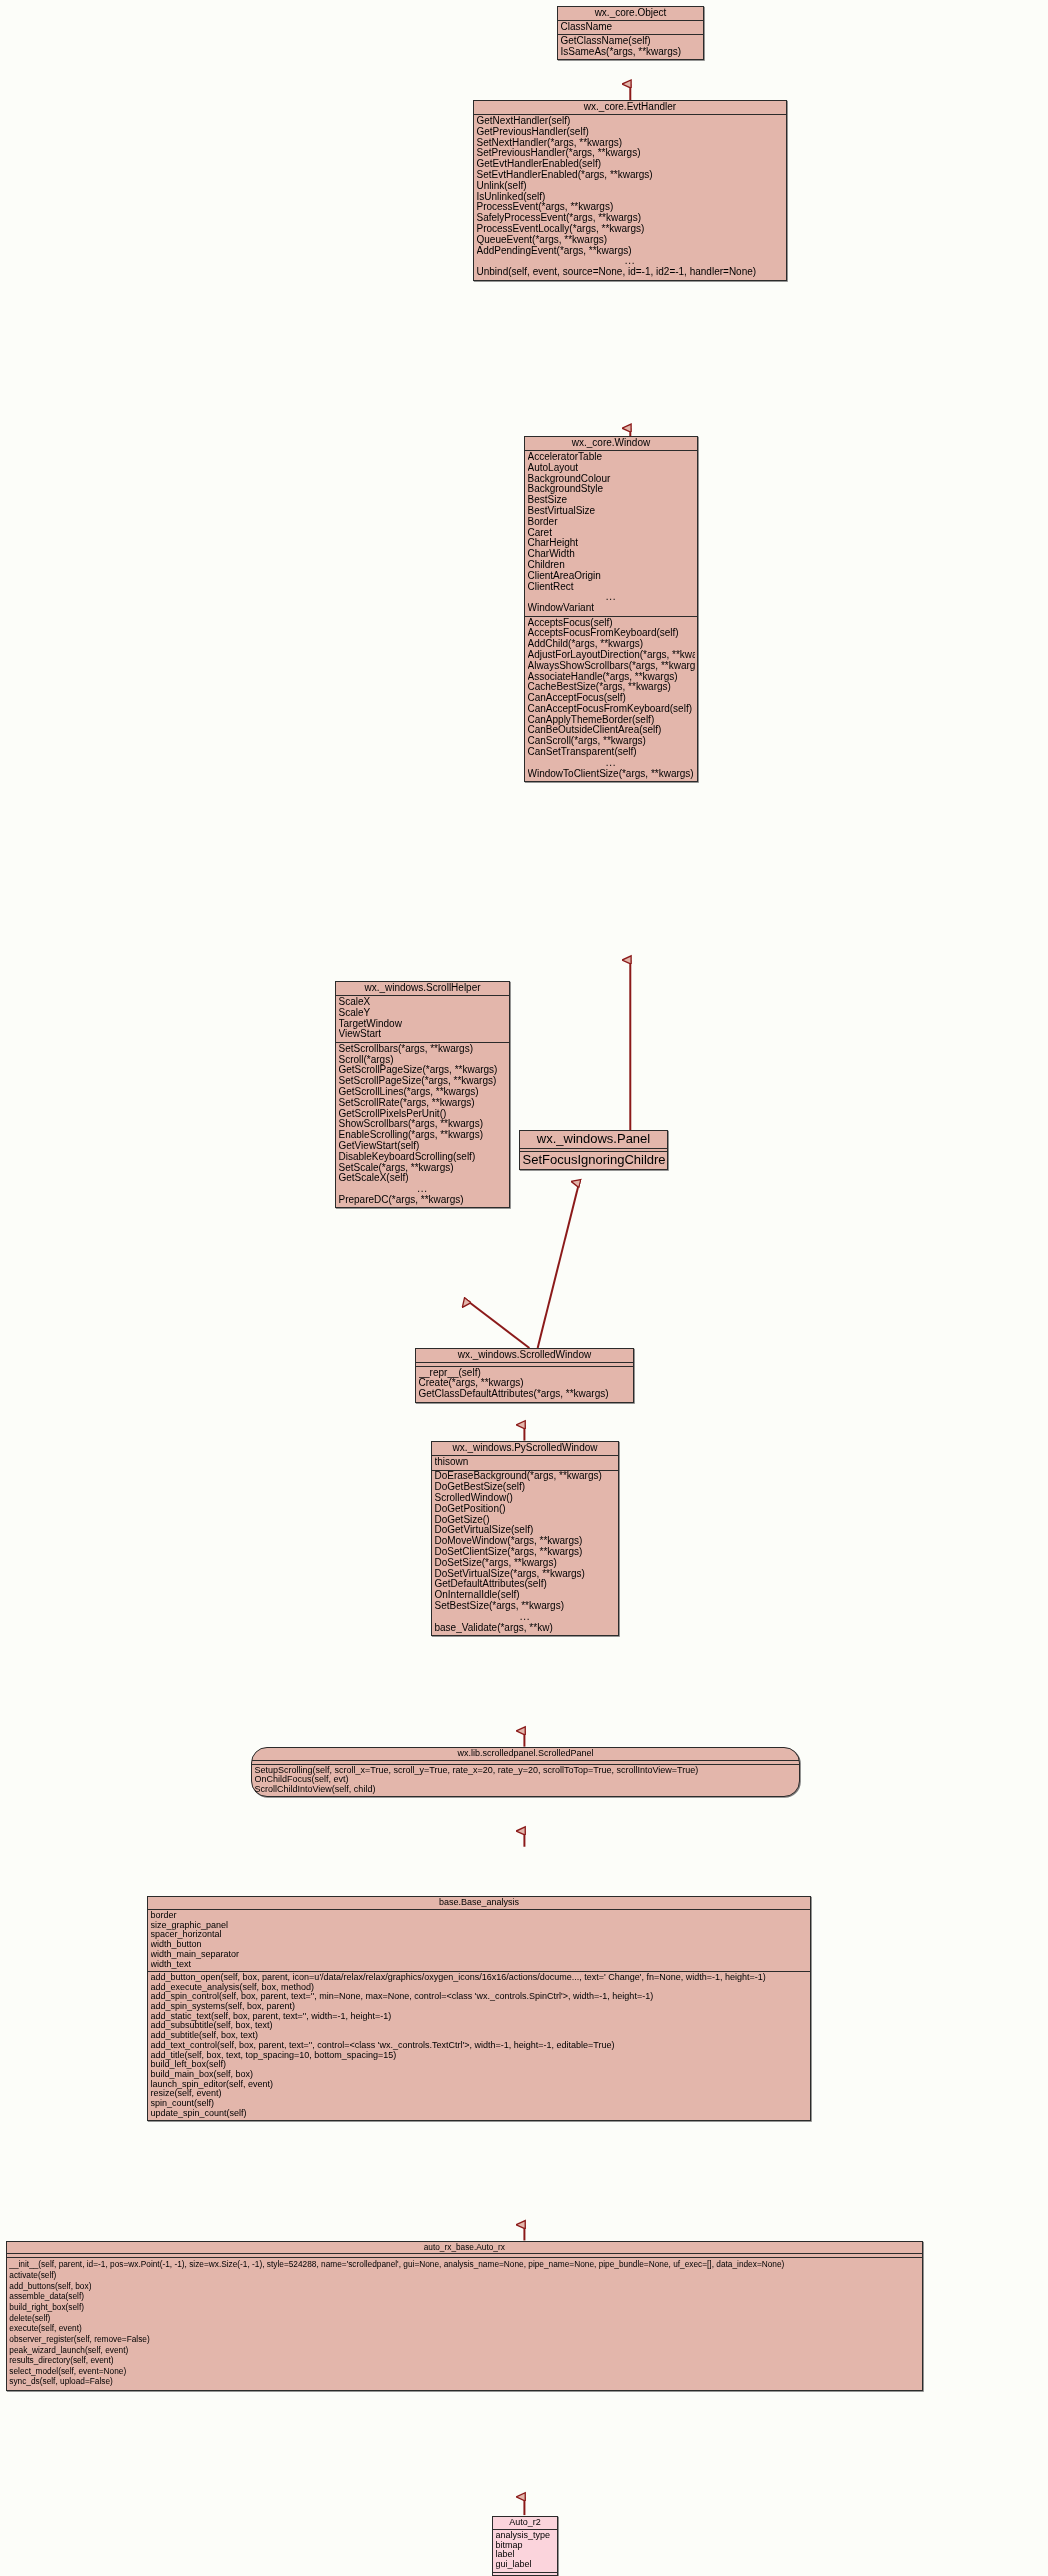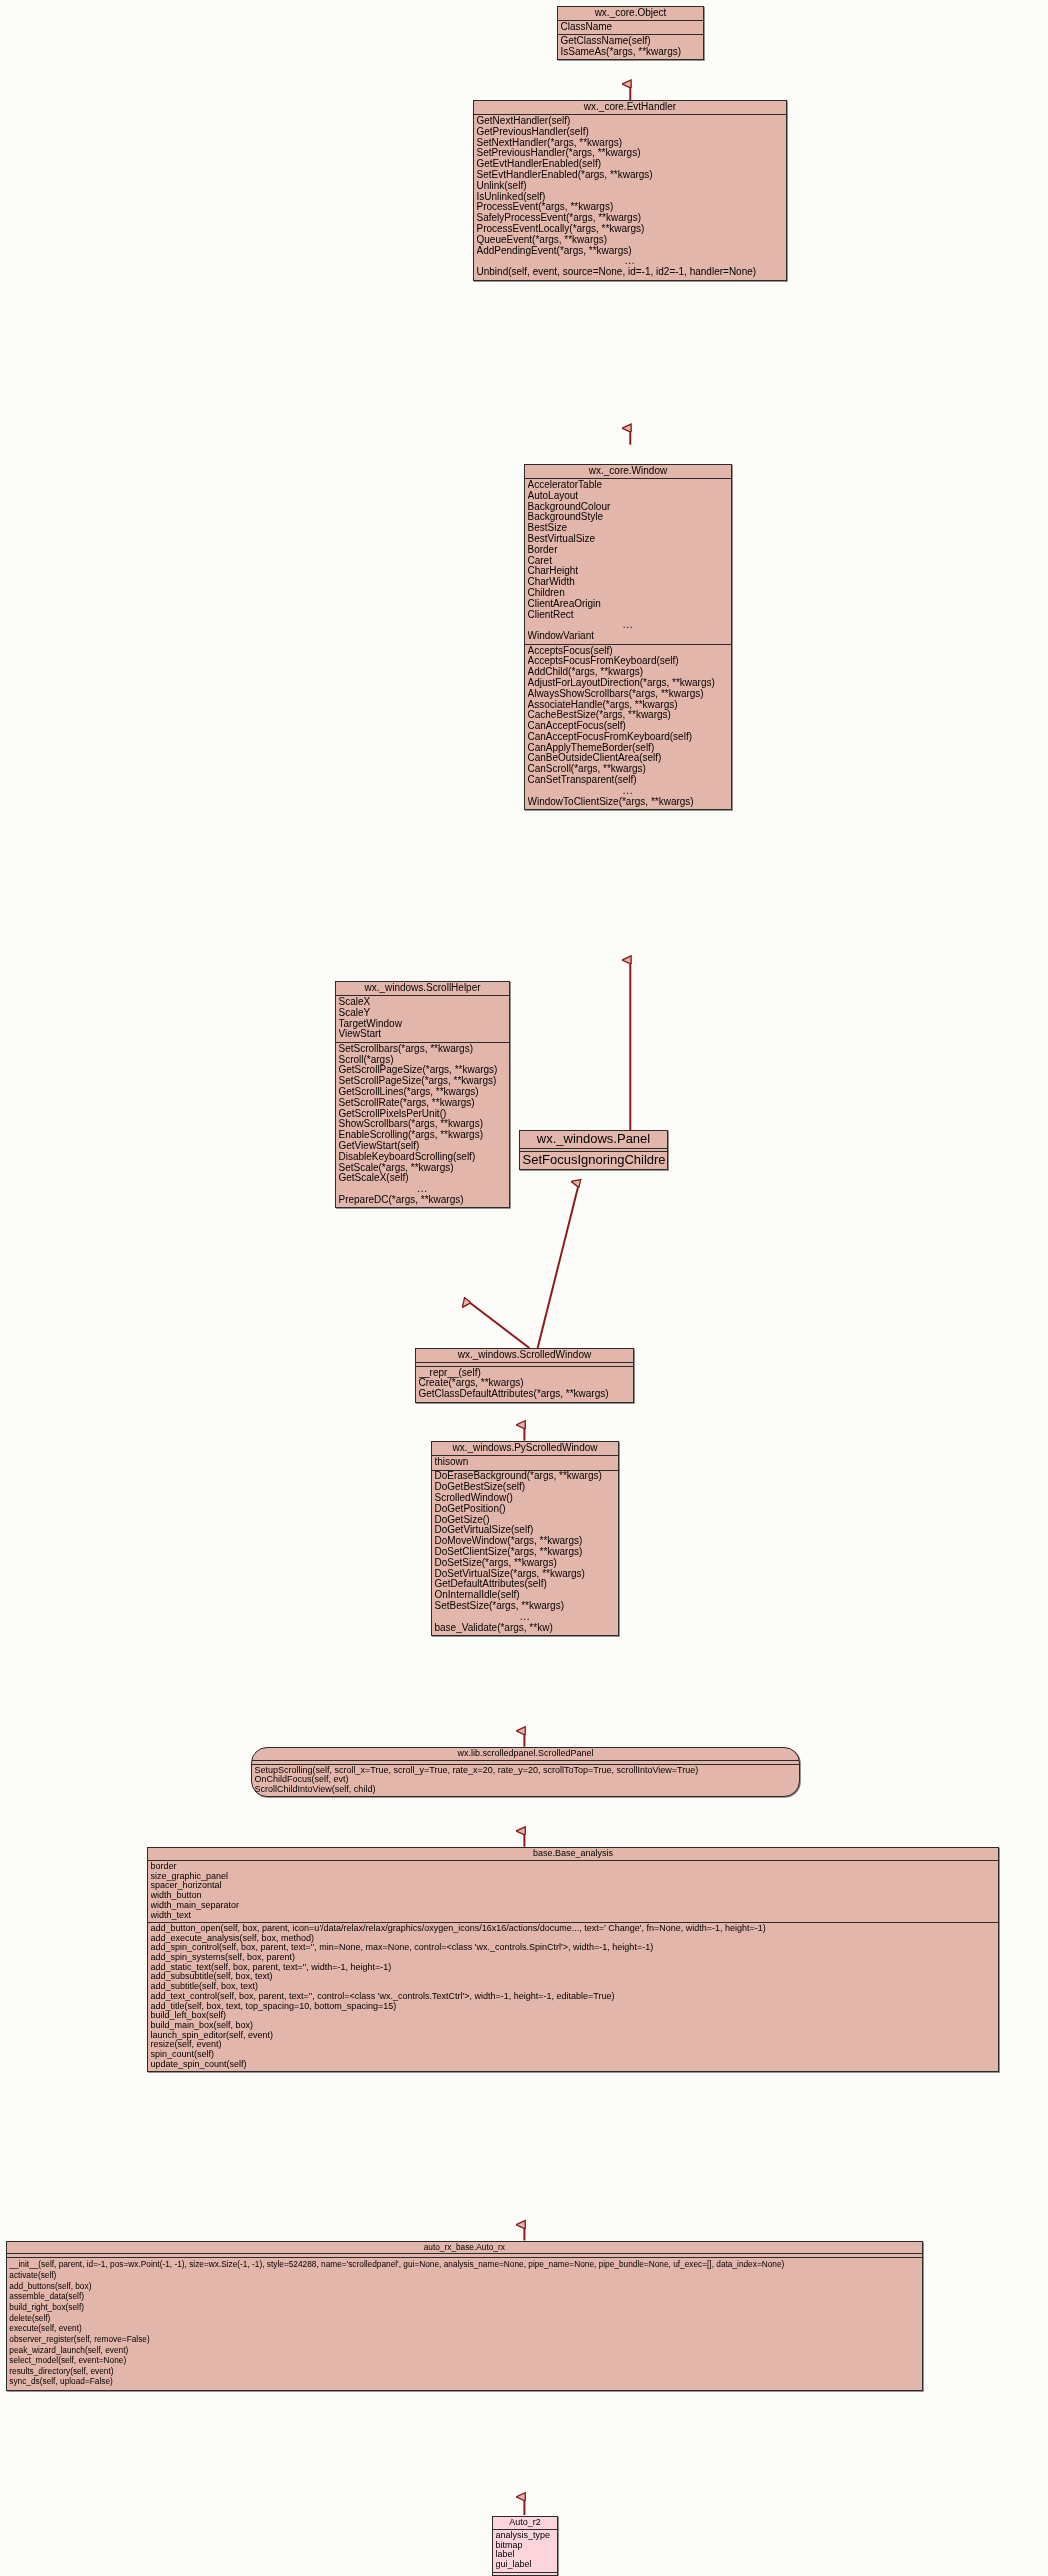--- a/index.html
+++ b/index.html
@@ -126,21 +126,21 @@
       <div class="row">ProcessEvent(*args, **kwargs)</div>
       <div class="row">SafelyProcessEvent(*args, **kwargs)</div>
       <div class="row">ProcessEventLocally(*args, **kwargs)</div>
       <div class="row">QueueEvent(*args, **kwargs)</div>
       <div class="row">AddPendingEvent(*args, **kwargs)</div>
       <div class="row ellipsis">...</div>
       <div class="row">Unbind(self, event, source=None, id=-1, id2=-1, handler=None)</div>
     </div>
   </div>
 
-  <div class="uml" style="left:524px; top:464px; width:208px; font-size:10px;">
+  <div class="uml" style="left:524px; top:436px; width:174px; font-size:10px;">
     <div class="title">wx._core.Window</div>
     <div class="compartment">
       <div class="row">AcceleratorTable</div>
       <div class="row">AutoLayout</div>
       <div class="row">BackgroundColour</div>
       <div class="row">BackgroundStyle</div>
       <div class="row">BestSize</div>
       <div class="row">BestVirtualSize</div>
       <div class="row">Border</div>
       <div class="row">Caret</div>
@@ -243,21 +243,21 @@
   <div class="uml" style="left:251px; top:1747px; width:549px; font-size:9px;border-radius:16px;">
     <div class="title">wx.lib.scrolledpanel.ScrolledPanel</div>
     <div class="compartment empty"></div>
     <div class="compartment">
       <div class="row">SetupScrolling(self, scroll_x=True, scroll_y=True, rate_x=20, rate_y=20, scrollToTop=True, scrollIntoView=True)</div>
       <div class="row">OnChildFocus(self, evt)</div>
       <div class="row">ScrollChildIntoView(self, child)</div>
     </div>
   </div>
 
-  <div class="uml" style="left:147px; top:1847px; width:852px; font-size:9px;">
+  <div class="uml" style="left:147px; top:1896px; width:664px; font-size:9px;">
     <div class="title">base.Base_analysis</div>
     <div class="compartment">
       <div class="row">border</div>
       <div class="row">size_graphic_panel</div>
       <div class="row">spacer_horizontal</div>
       <div class="row">width_button</div>
       <div class="row">width_main_separator</div>
       <div class="row">width_text</div>
     </div>
     <div class="compartment">
@@ -285,22 +285,22 @@
     <div class="compartment" style="padding-top:2.5px;">
       <div class="row" style="padding-bottom:1.7px;">__init__(self, parent, id=-1, pos=wx.Point(-1, -1), size=wx.Size(-1, -1), style=524288, name='scrolledpanel', gui=None, analysis_name=None, pipe_name=None, pipe_bundle=None, uf_exec=[], data_index=None)</div>
       <div class="row" style="padding-bottom:1.7px;">activate(self)</div>
       <div class="row" style="padding-bottom:1.7px;">add_buttons(self, box)</div>
       <div class="row" style="padding-bottom:1.7px;">assemble_data(self)</div>
       <div class="row" style="padding-bottom:1.7px;">build_right_box(self)</div>
       <div class="row" style="padding-bottom:1.7px;">delete(self)</div>
       <div class="row" style="padding-bottom:1.7px;">execute(self, event)</div>
       <div class="row" style="padding-bottom:1.7px;">observer_register(self, remove=False)</div>
       <div class="row" style="padding-bottom:1.7px;">peak_wizard_launch(self, event)</div>
+      <div class="row" style="padding-bottom:1.7px;">results_directory(self, event)</div>
       <div class="row" style="padding-bottom:1.7px;">select_model(self, event=None)</div>
-      <div class="row" style="padding-bottom:1.7px;">results_directory(self, event)</div>
       <div class="row" style="padding-bottom:1.7px;">sync_ds(self, upload=False)</div>
     </div>
   </div>
 
   <div class="uml leaf" style="left:492px; top:2516px; width:66px; font-size:9px;">
     <div class="title">Auto_r2</div>
     <div class="compartment">
       <div class="row">analysis_type</div>
       <div class="row">bitmap</div>
       <div class="row">label</div>

